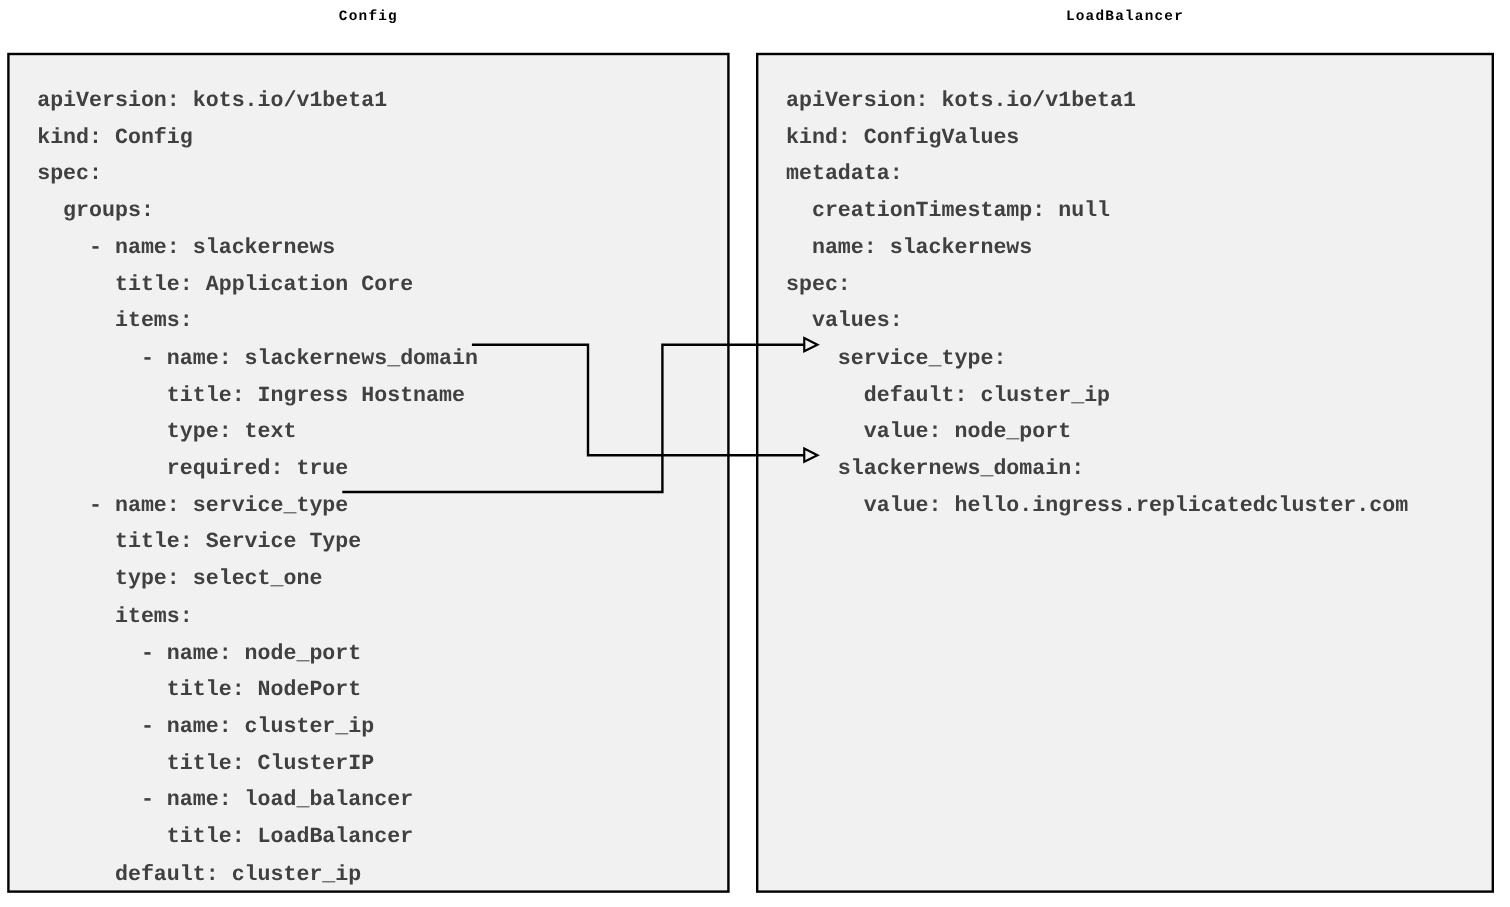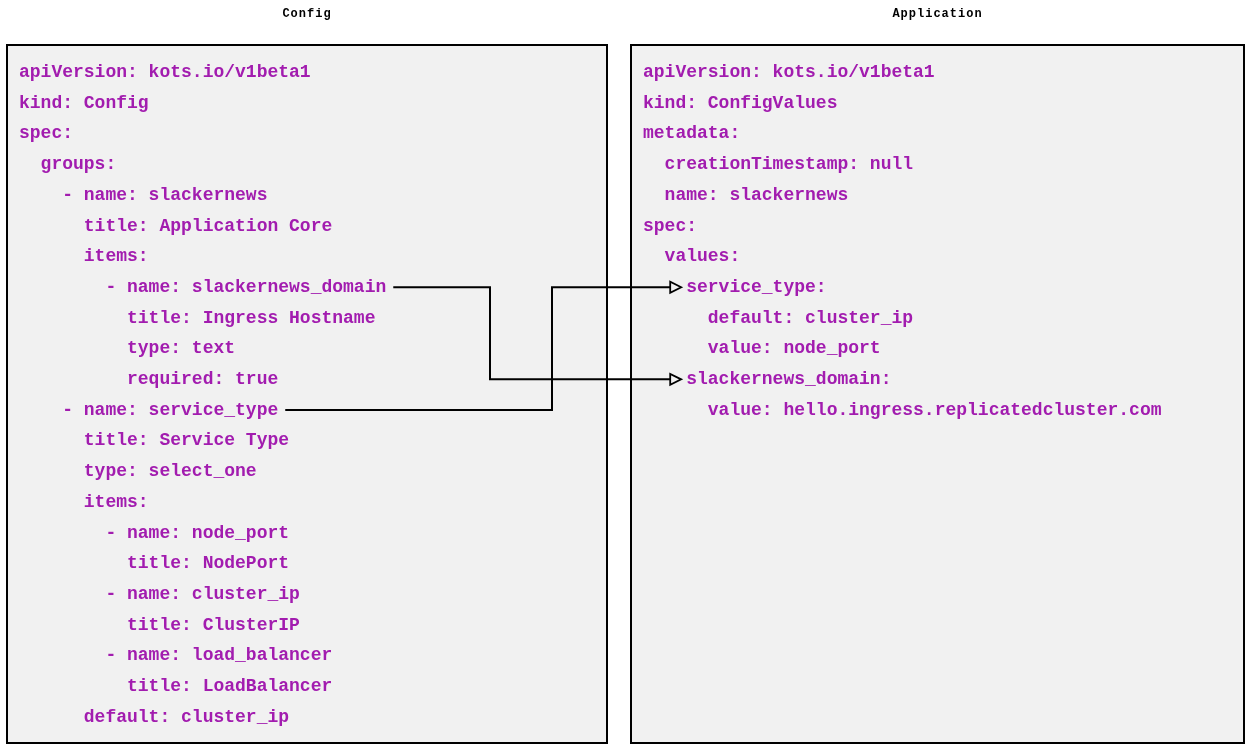--- a/index.html
+++ b/index.html
@@ -30,45 +30,45 @@
     position: absolute;
     top: 44px;
     height: 700px;
     background: #f1f1f1;
     border: 2px solid #000000;
     box-sizing: border-box;
   }
   #panel-config { left: 6px; width: 602px; }
   #panel-config-values { left: 630px; width: 615px; }
   .panel-body {
-    margin: 0;
+    margin: 12px;
     padding: 11px 0 0 11px;
     font-family: inherit;
     font-weight: bold;
     font-size: 18px;
     line-height: 30.7px;
     white-space: pre;
-    color: #a21caf;
+    color: #404040;
     background: transparent;
   }
   #arrows {
     position: absolute;
     top: 0;
     left: 0;
     width: 1258px;
     height: 756px;
     pointer-events: none;
   }
 </style>
 </head>
 <body>
 
 <div class="panel-title" id="title-config">Config</div>
 
-<div class="panel-title" id="title-config-values">Application</div>
+<div class="panel-title" id="title-config-values">LoadBalancer</div>
 
 <div class="panel" id="panel-config">
   <pre class="panel-body">apiVersion: kots.io/v1beta1
 kind: Config
 spec:
   groups:
     - name: slackernews
       title: Application Core
       items:
         - name: slackernews_domain

